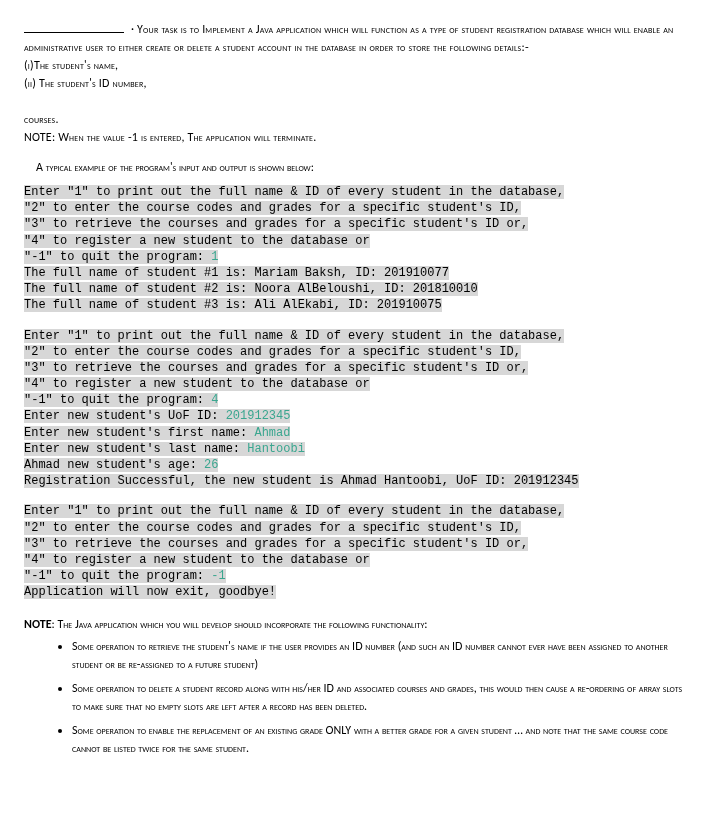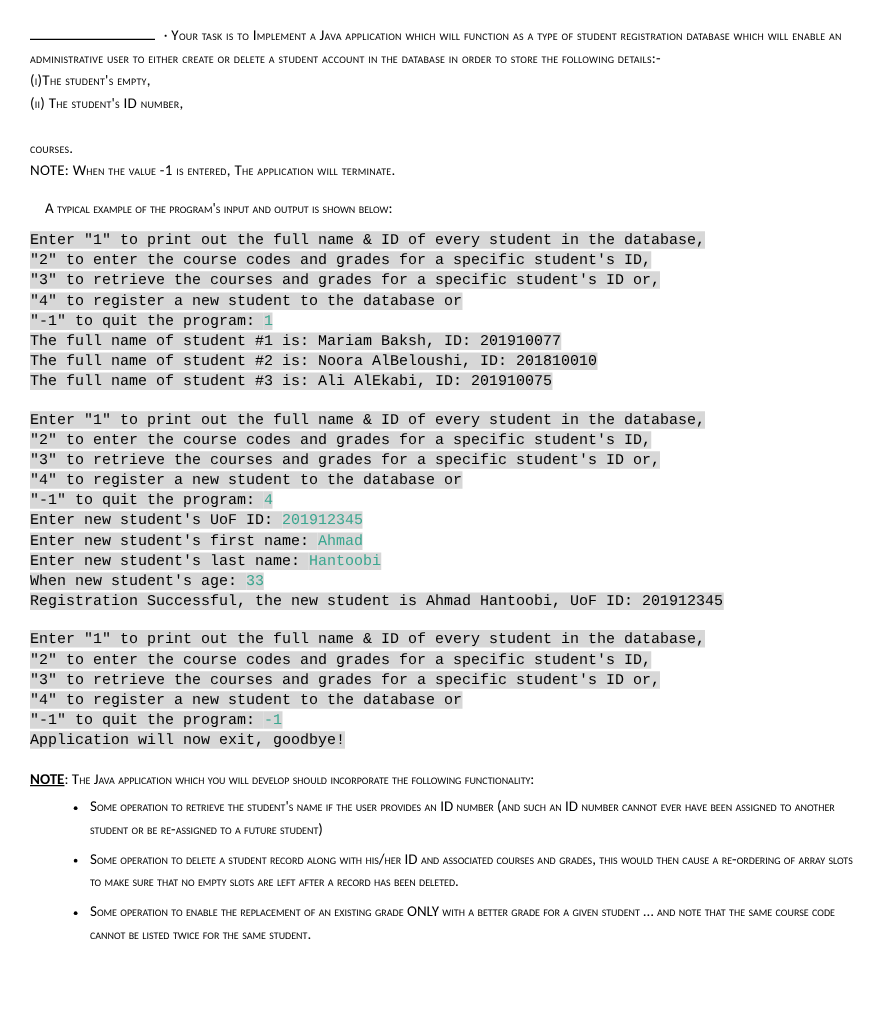--- a/index.html
+++ b/index.html
@@ -25,21 +25,20 @@
     width: 100px;
     border-bottom: 1px solid #000;
     vertical-align: baseline;
     margin-right: 4px;
   }
   .note-label {
     font-weight: normal;
   }
   .note-label-u {
     font-weight: bold;
-    text-decoration: underline;
   }
   .u {
   }
   .example-heading {
     font-variant: small-caps;
     font-size: 12px;
     margin: 14px 0 10px 12px;
   }
   .code-block {
     font-family: Consolas, "Courier New", monospace;
@@ -73,21 +72,21 @@
   }
 </style>
 </head>
 <body>
 
 <div class="intro sc">
   <span class="underline-blank"></span>
   <span>· Your task is to Implement a Java application which will function as a</span>
   <span>type of student registration database which will enable an administrative user to either create or delete a</span>
   <span>student account in the database in order to store the following details:-</span><br>
-  <span>(i)The student's empty,</span><br>
+  <span>(i)The student's name,</span><br>
   <span>(ii) The student's ID number,</span><br>
   <br>
   <span>courses.</span><br>
   <span class="note-label">NOTE:</span><span> When the value -1 is entered, The application will terminate.</span>
 </div>
 
 <div class="example-heading">A typical example of the program's input and output is shown below:</div>
 
 <div class="code-block"><span class="hl">Enter "1" to print out the full name &amp; ID of every student in the database,</span>
 <span class="hl">"2" to enter the course codes and grades for a specific student's ID,</span>
@@ -99,21 +98,21 @@
 <span class="hl">The full name of student #3 is: Ali AlEkabi, ID: 201910075</span></div>
 
 <div class="code-block"><span class="hl">Enter "1" to print out the full name &amp; ID of every student in the database,</span>
 <span class="hl">"2" to enter the course codes and grades for a specific student's ID,</span>
 <span class="hl">"3" to retrieve the courses and grades for a specific student's ID or,</span>
 <span class="hl">"4" to register a new student to the database or</span>
 <span class="hl">"-1" to quit the program: </span><span class="hl input-val">4</span>
 <span class="hl">Enter new student's UoF ID: </span><span class="hl input-val">201912345</span>
 <span class="hl">Enter new student's first name: </span><span class="hl input-val">Ahmad</span>
 <span class="hl">Enter new student's last name: </span><span class="hl input-val">Hantoobi</span>
-<span class="hl">When new student's age: </span><span class="hl input-val">33</span>
+<span class="hl">Ahmad new student's age: </span><span class="hl input-val">26</span>
 <span class="hl">Registration Successful, the new student is Ahmad Hantoobi, UoF ID: 201912345</span></div>
 
 <div class="code-block"><span class="hl">Enter "1" to print out the full name &amp; ID of every student in the database,</span>
 <span class="hl">"2" to enter the course codes and grades for a specific student's ID,</span>
 <span class="hl">"3" to retrieve the courses and grades for a specific student's ID or,</span>
 <span class="hl">"4" to register a new student to the database or</span>
 <span class="hl">"-1" to quit the program: </span><span class="hl input-val">-1</span>
 <span class="hl">Application will now exit, goodbye!</span></div>
 
 <div class="func-list">

